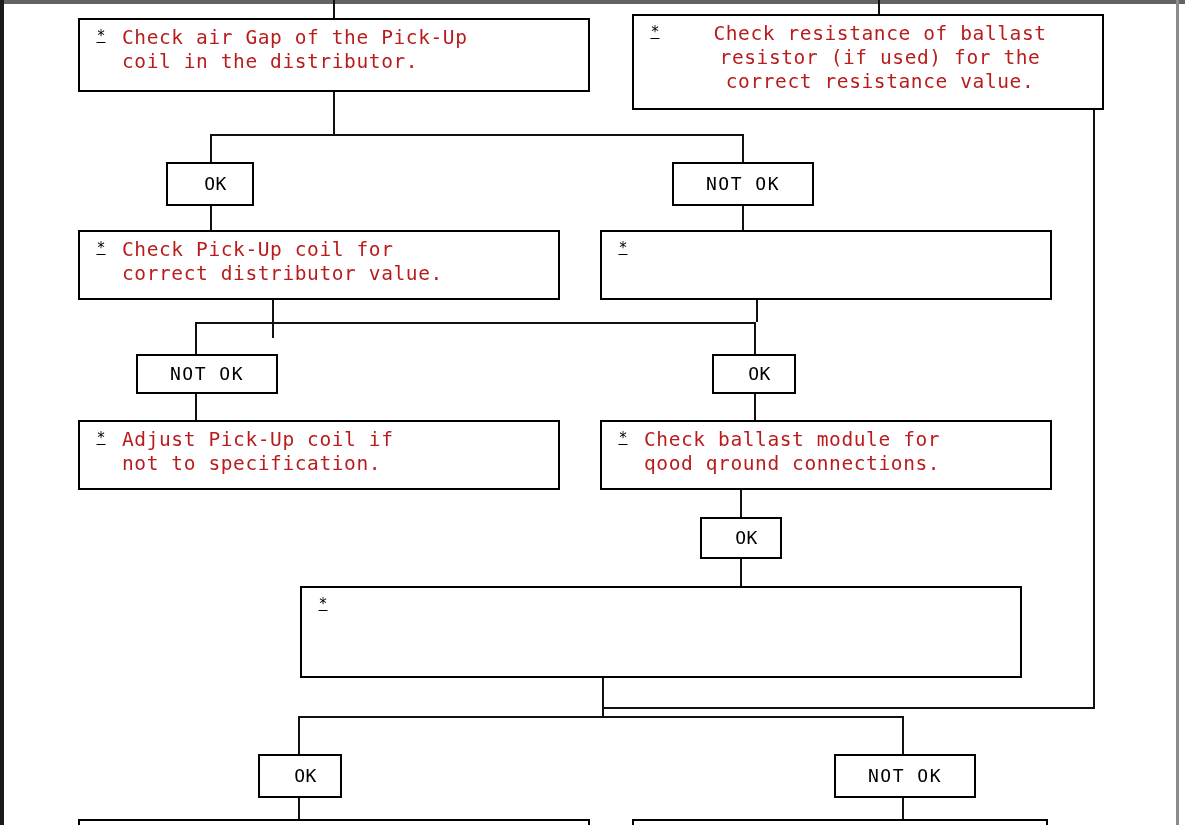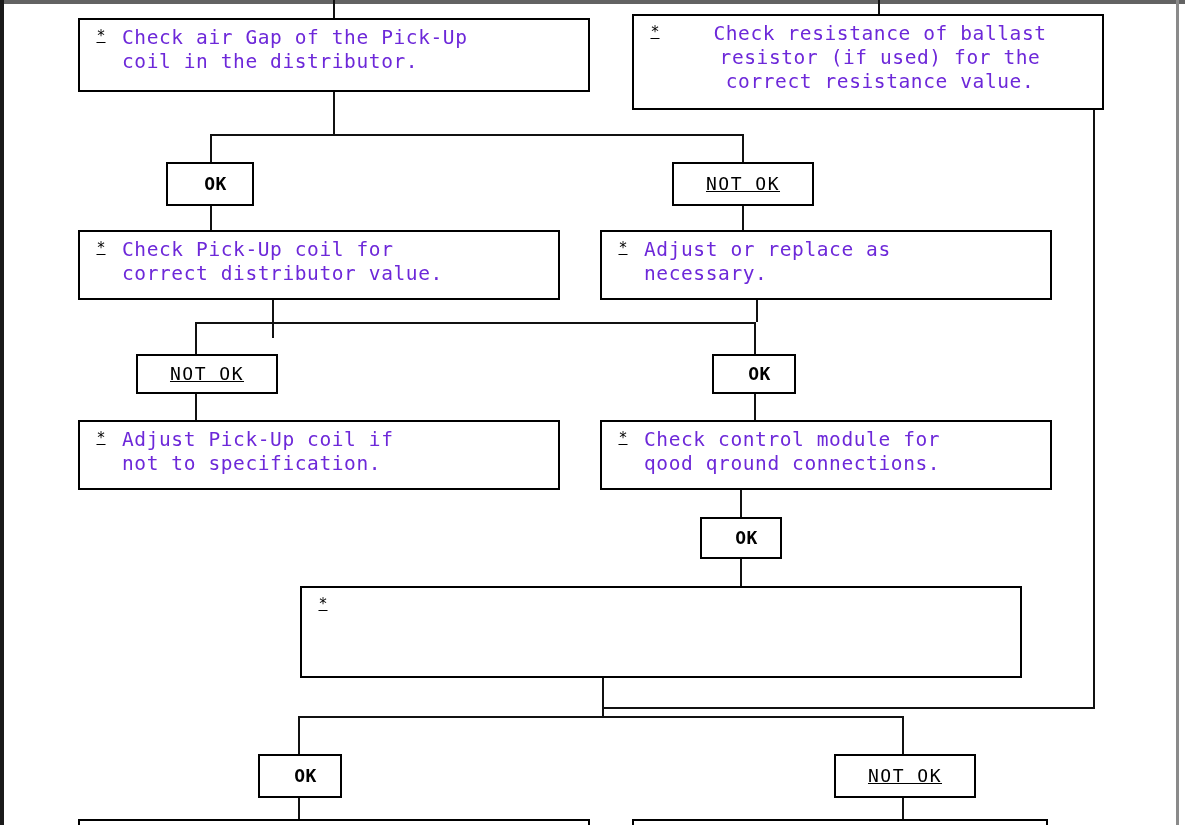--- a/index.html
+++ b/index.html
@@ -54,21 +54,21 @@
     line-height: 14px;
     color: #000;
     text-decoration: underline;
   }
   .node .body {
     margin-left: 42px;
     margin-right: 8px;
     font-size: 19.5px;
     line-height: 24px;
     letter-spacing: 0.6px;
-    color: #6d28d9;
+    color: #b91c1c;
     white-space: pre;
   }
   .node.tight .body { margin-left: 32px; text-align: center; }
 
   
   .label-box {
     position: absolute;
     box-sizing: border-box;
     border: 2px solid #000000;
     background: #ffffff;
@@ -76,26 +76,25 @@
     align-items: center;
     justify-content: center;
     color: #000000;
   }
   .label-box .txt {
     font-size: 18px;
     line-height: 18px;
     letter-spacing: 1px;
   }
   .label-box.ok .txt {
-    font-weight: bold;
+    font-weight: normal;
     letter-spacing: 0.5px;
     margin-left: 11px;
   }
   .label-box.notok .txt {
-    text-decoration: underline;
     letter-spacing: 1.5px;
   }
 
   
   .vline {
     position: absolute;
     width: 2px;
     background: #111111;
   }
   .hline {
@@ -147,22 +146,20 @@
   <div class="vline" style="left:742px; top:206px; height:24px;"></div>
 
   <div class="node" style="left:78px; top:230px; width:482px; height:70px;">
     <span class="bullet">*</span>
     <div class="body">Check Pick-Up coil for
 correct distributor value.</div>
   </div>
 
   <div class="node" style="left:600px; top:230px; width:452px; height:70px;">
     <span class="bullet">*</span>
-    <div class="body">Adjust or replace as
-necessary.</div>
   </div>
 
   <div class="vline" style="left:272px; top:300px; height:38px;"></div>
   <div class="hline" style="left:195px; top:322px; width:561px;"></div>
   <div class="vline" style="left:195px; top:322px; height:32px;"></div>
   <div class="vline" style="left:754px; top:322px; height:32px;"></div>
   <div class="vline" style="left:756px; top:300px; height:22px;"></div>
 
   <div class="label-box notok" style="left:136px; top:354px; width:142px; height:40px;">
     <span class="txt">NOT OK</span>
@@ -175,21 +172,21 @@
   <div class="vline" style="left:754px; top:394px; height:26px;"></div>
 
   <div class="node" style="left:78px; top:420px; width:482px; height:70px;">
     <span class="bullet">*</span>
     <div class="body">Adjust Pick-Up coil if
 not to specification.</div>
   </div>
 
   <div class="node" style="left:600px; top:420px; width:452px; height:70px;">
     <span class="bullet">*</span>
-    <div class="body">Check control module for
+    <div class="body">Check ballast module for
 qood qround connections.</div>
   </div>
 
   <div class="vline" style="left:740px; top:490px; height:27px;"></div>
   <div class="label-box ok" style="left:700px; top:517px; width:82px; height:42px;">
     <span class="txt">OK</span>
   </div>
   <div class="vline" style="left:740px; top:559px; height:27px;"></div>
 
   <div class="node" style="left:300px; top:586px; width:722px; height:92px;">

